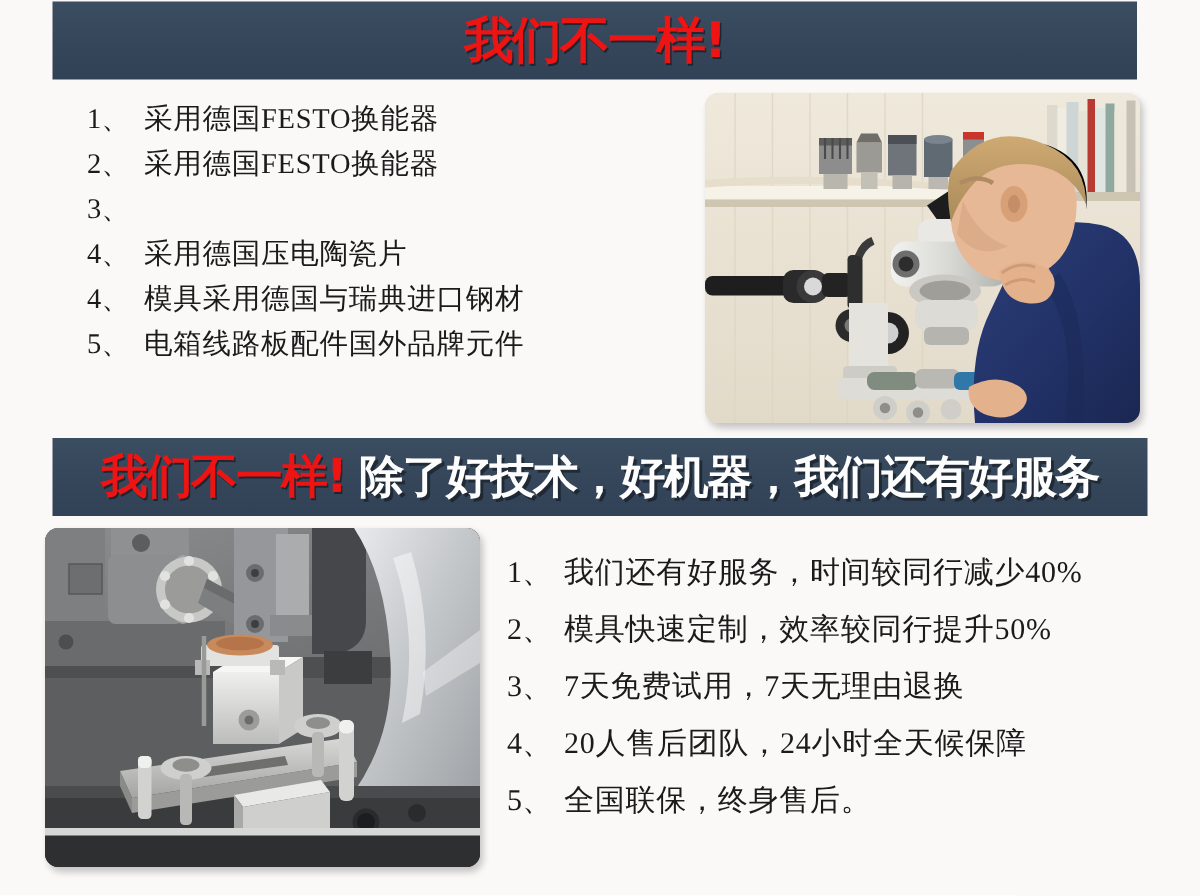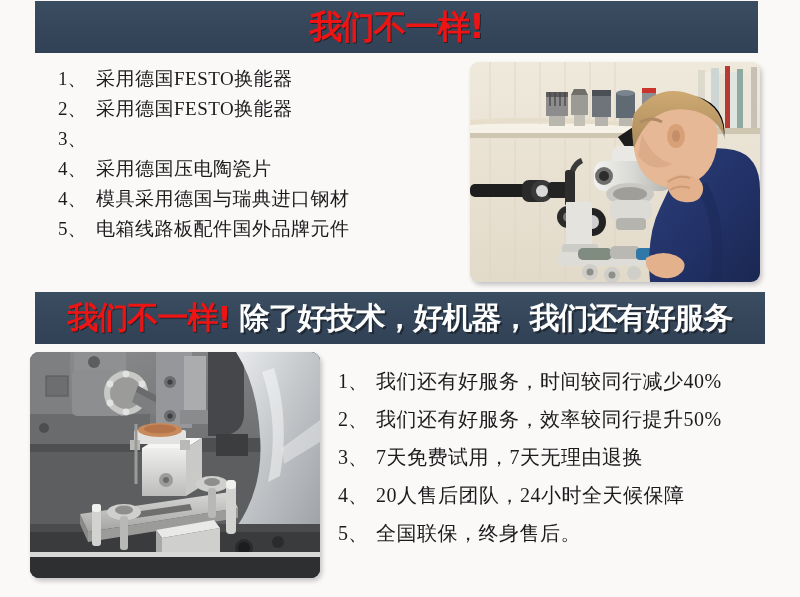--- a/index.html
+++ b/index.html
@@ -475,21 +475,21 @@
     </svg>
   </div>
 
   <ul id="list-service" class="feature-list">
     <li>
       <span class="li-num">1、</span>
       <span class="li-text">我们还有好服务，时间较同行减少40%</span>
     </li>
     <li>
       <span class="li-num">2、</span>
-      <span class="li-text">我们还有好服务，效率较同行提升50%</span>
+      <span class="li-text">模具快速定制，效率较同行提升50%</span>
     </li>
     <li>
       <span class="li-num">3、</span>
       <span class="li-text">7天免费试用，7天无理由退换</span>
     </li>
     <li>
       <span class="li-num">4、</span>
       <span class="li-text">20人售后团队，24小时全天候保障</span>
     </li>
     <li>

